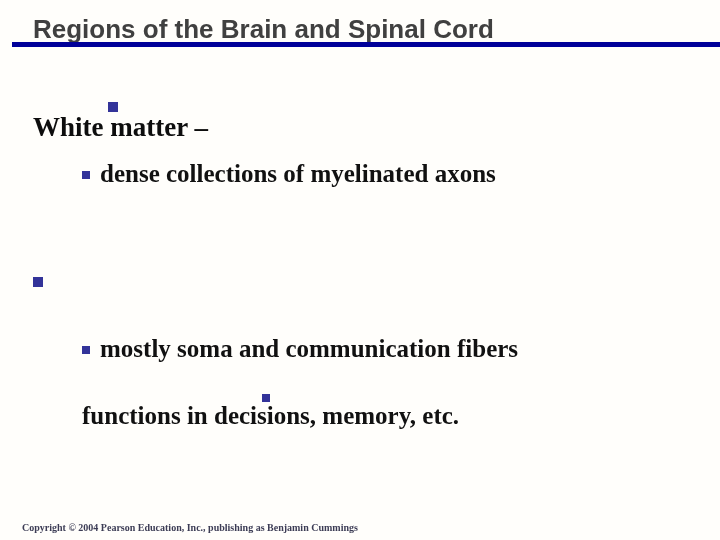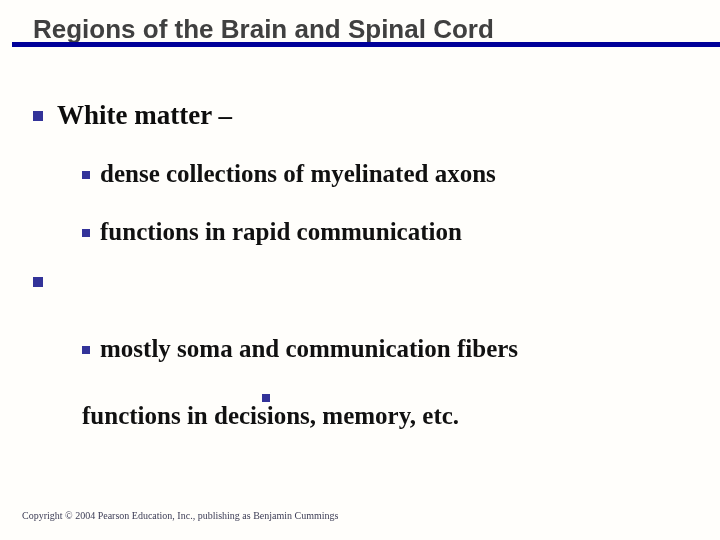--- a/index.html
+++ b/index.html
@@ -52,50 +52,47 @@
   .level2 .sq { width: 8px; height: 8px; margin-right: 10px; margin-top: 2px; }
   .level2 .txt {
     font-size: 25px;
     line-height: 28px;
     font-weight: bold;
     color: #111111;
   }
   .footer-copyright {
     position: absolute;
     left: 22px;
-    top: 510px;
+    top: 522px;
     font-size: 10px;
     line-height: 12px;
     color: #3c3c55;
     white-space: nowrap;
+    font-weight: bold;
   }
 </style>
 </head>
 <body>
 
 <div class="slide">
 
   <div class="slide-title">Regions of the Brain and Spinal Cord</div>
 
   <div class="title-rule"></div>
 
-  <div class="bullet-item level1" style="top:100px;">
+  <div class="bullet-item level1" style="top:100px;flex-direction:column;">
     <span class="sq"></span>
     <span class="txt">White matter –</span>
   </div>
 
   <div class="bullet-item level2" style="top:160px;">
     <span class="sq"></span>
     <span class="txt">dense collections of myelinated axons</span>
   </div>
 
-  <div class="bullet-item level2" style="top:218px;">
-    <span class="sq"></span>
-    <span class="txt">functions in rapid communication</span>
-  </div>
 
   <div class="bullet-item level1" style="top:275px;">
     <span class="sq"></span>
   </div>
 
   <div class="bullet-item level2" style="top:335px;">
     <span class="sq"></span>
     <span class="txt">mostly soma and communication fibers</span>
   </div>
 

